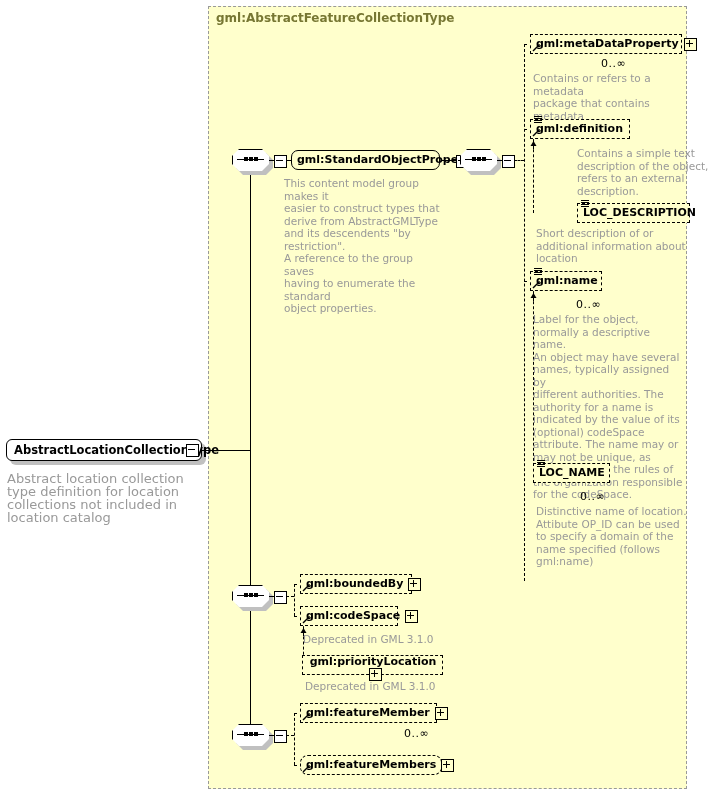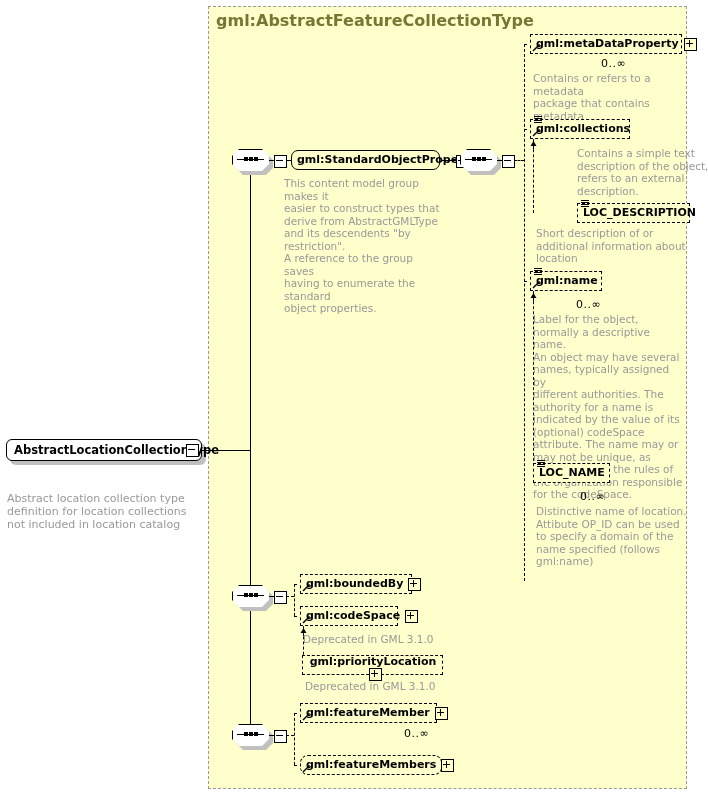--- a/index.html
+++ b/index.html
@@ -10,21 +10,21 @@
   }
   .canvas{position:absolute;left:0;top:0;width:708px;height:793px;}
 
   
   #type-region{
     position:absolute;left:208px;top:6px;width:479px;height:783px;
     background:#ffffcc;border:1px dashed #999999;box-sizing:border-box;
   }
   #type-region-label{
     position:absolute;left:216px;top:11px;
-    font-weight:bold;font-size:16px;color:#777733;letter-spacing:0px;
+    font-weight:bold;font-size:12px;color:#777733;letter-spacing:0px;
     white-space:nowrap;
   }
 
   
   .abs{position:absolute;}
 
   
   .node{
     position:absolute;box-sizing:border-box;background:#ffffcc;
     height:20px;display:flex;align-items:center;
@@ -84,22 +84,22 @@
   #root-box{
     position:absolute;left:6px;top:439px;width:196px;height:22px;
     background:#fff;border:1px solid #000;border-radius:6px;
     display:flex;align-items:center;padding-left:7px;box-sizing:border-box;
     font-weight:bold;font-size:11.5px;
   }
   #root-box-shadow{
     position:absolute;left:10px;top:443px;width:196px;height:22px;background:#c0c0c0;border-radius:6px;
   }
   #root-desc{
-    position:absolute;left:7px;top:492px;width:198px;
-    color:#999999;font-size:11px;line-height:13px;
+    position:absolute;left:7px;top:472px;width:198px;
+    color:#999999;font-size:13px;line-height:13px;
   }
 
   
   .doc{
     position:absolute;color:#999999;font-size:10.5px;line-height:12.5px;
     white-space:pre-line;
   }
   .card{
     position:absolute;color:#000;font-size:11px;font-weight:normal;letter-spacing:0.5px;
   }
@@ -202,21 +202,21 @@
       <path d="M1 8 L7 2" stroke="#000" stroke-width="1.4"></path>
       <path d="M8 1 L4.5 2.2 L6.8 4.5 Z" fill="#000"></path>
     </svg>
   </div>
   <div class="card" style="left:601px;top:57px;">0..∞</div>
   <div class="doc" style="left:533px;top:72px;width:150px;">Contains or refers to a metadata
 package that contains metadata
 properties.</div>
 
   <div class="node dashed" style="left:530px;top:119px;width:100px;">
-    <span class="nlabel">gml:collections</span>
+    <span class="nlabel">gml:definition</span>
     <div class="shadow"></div>
       <div class="shadow-r"></div>
     <div class="typeglyph">
         <i></i>
         <i></i>
         <i></i>
         <i></i>
       </div>
     <svg class="inarrow" viewBox="0 0 9 9">
       <path d="M1 8 L7 2" stroke="#000" stroke-width="1.4"></path>

